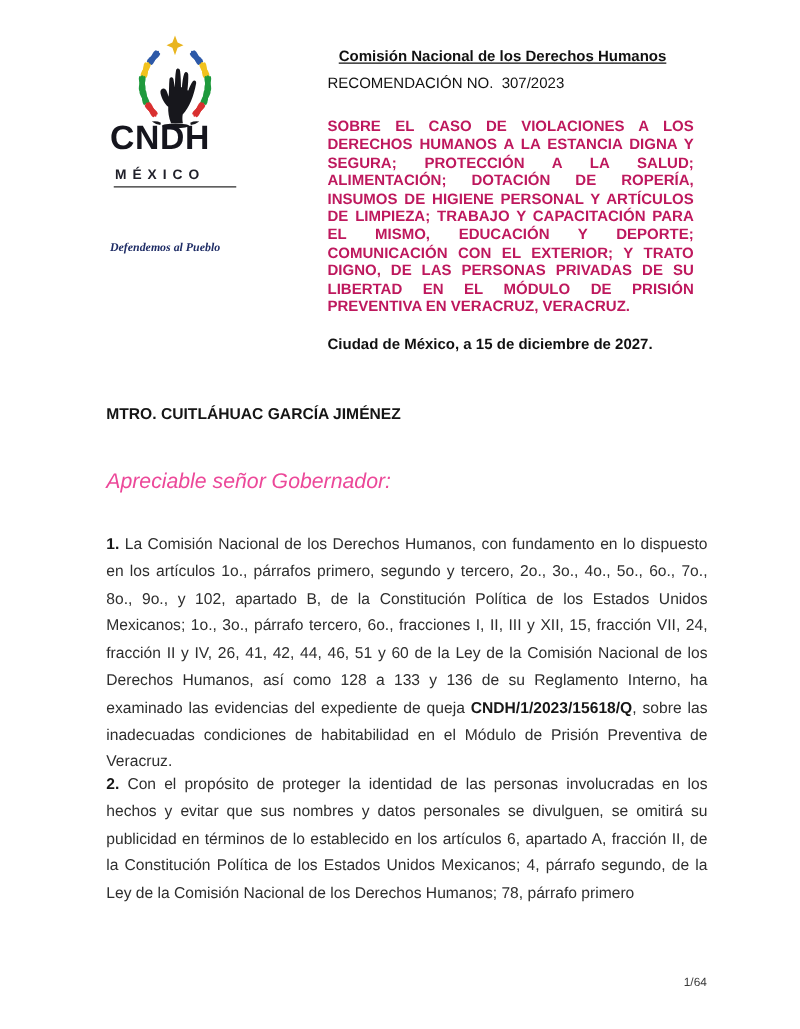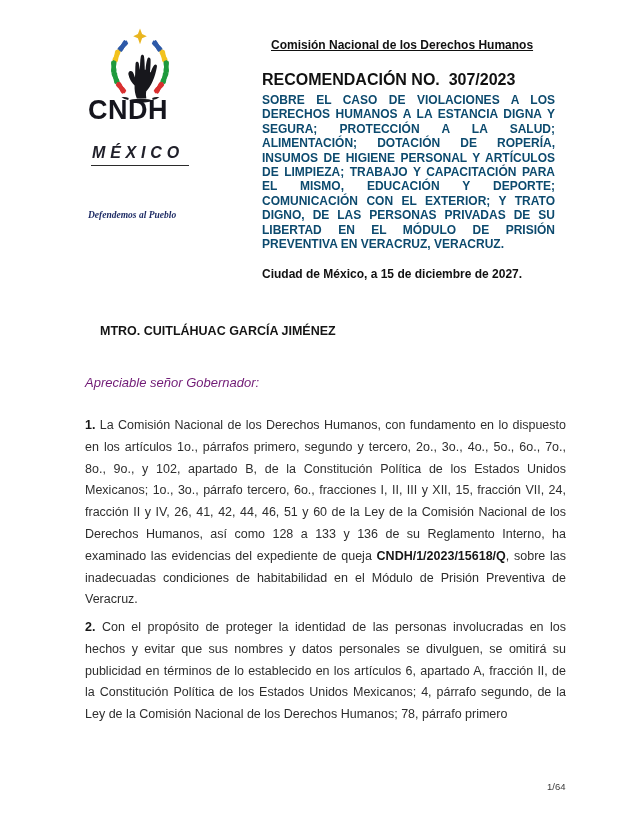--- a/index.html
+++ b/index.html
@@ -12,52 +12,52 @@
     overflow:hidden;
   }
   
   .logo{position:absolute;left:88px;top:28px;width:104px;text-align:left;}
   .logo svg{display:block;margin:0 auto;}
   .logo-acronym{
     font-size:27px;font-weight:700;color:#15151d;
     letter-spacing:0.5px;line-height:1;margin-top:-7px;
   }
   .logo-country{
-    font-size:16px;font-weight:700;color:#20202a;
-    letter-spacing:4.8px;padding-left:4px;margin-top:20px;line-height:1.1;font-style:italic;
+    font-size:11px;font-weight:700;color:#20202a;
+    letter-spacing:4.8px;padding-left:4px;margin-top:10px;line-height:1.1;
   }
   .logo-rule{border-top:1.6px solid #2b2b2b;width:98px;margin:3px auto 2px auto;}
   .logo-motto{
     font-family:"Liberation Serif", serif;
     font-style:italic;font-weight:700;
     font-size:9.5px;color:#1f2d66;line-height:1.1;margin-top:44px;
   }
   
   .hdr{position:absolute;left:262px;top:38px;width:293px;color:#111111;}
   .hdr-org{font-size:12px;font-weight:700;padding-left:9px;line-height:14px;text-decoration:underline;}
-  .hdr-reco{font-size:16px;font-weight:700;margin-top:21px;line-height:14px;white-space:pre;}
+  .hdr-reco{font-size:12px;font-weight:400;margin-top:7px;line-height:14px;white-space:pre;}
   .hdr-subject{
     font-size:12px;font-weight:700;line-height:14.4px;
-    text-align:justify;margin-top:6px;color:#0c4a6e;
+    text-align:justify;margin-top:21px;color:#be185d;
   }
   .hdr-date{font-size:12px;font-weight:700;margin-top:16px;line-height:14px;}
   
   .addressee{
     position:absolute;left:85px;top:324px;width:480px;
-    font-size:12.5px;font-weight:700;line-height:15px;color:#151515;margin-left:15px;
+    font-size:12.5px;font-weight:700;line-height:15px;color:#151515;
   }
   .salutation{
     position:absolute;left:85px;top:375px;width:480px;
-    font-size:13px;font-style:italic;color:#701a75;
+    font-size:17px;font-style:italic;color:#ec4899;
   }
   .para{
     position:absolute;left:85px;width:481px;
     font-size:12.5px;line-height:21.8px;text-align:justify;color:#2e2e2e;
   }
-  .para-1{top:415px;}
+  .para-1{top:425px;}
   .para-2{top:617px;}
   .bold{font-weight:700;color:#171717;}
   
   .page-num{position:absolute;left:527px;top:781px;font-size:9.5px;color:#3a3a3a;margin-left:20px;}
 </style>
 </head>
 <body>
 
 <div class="page">
 

